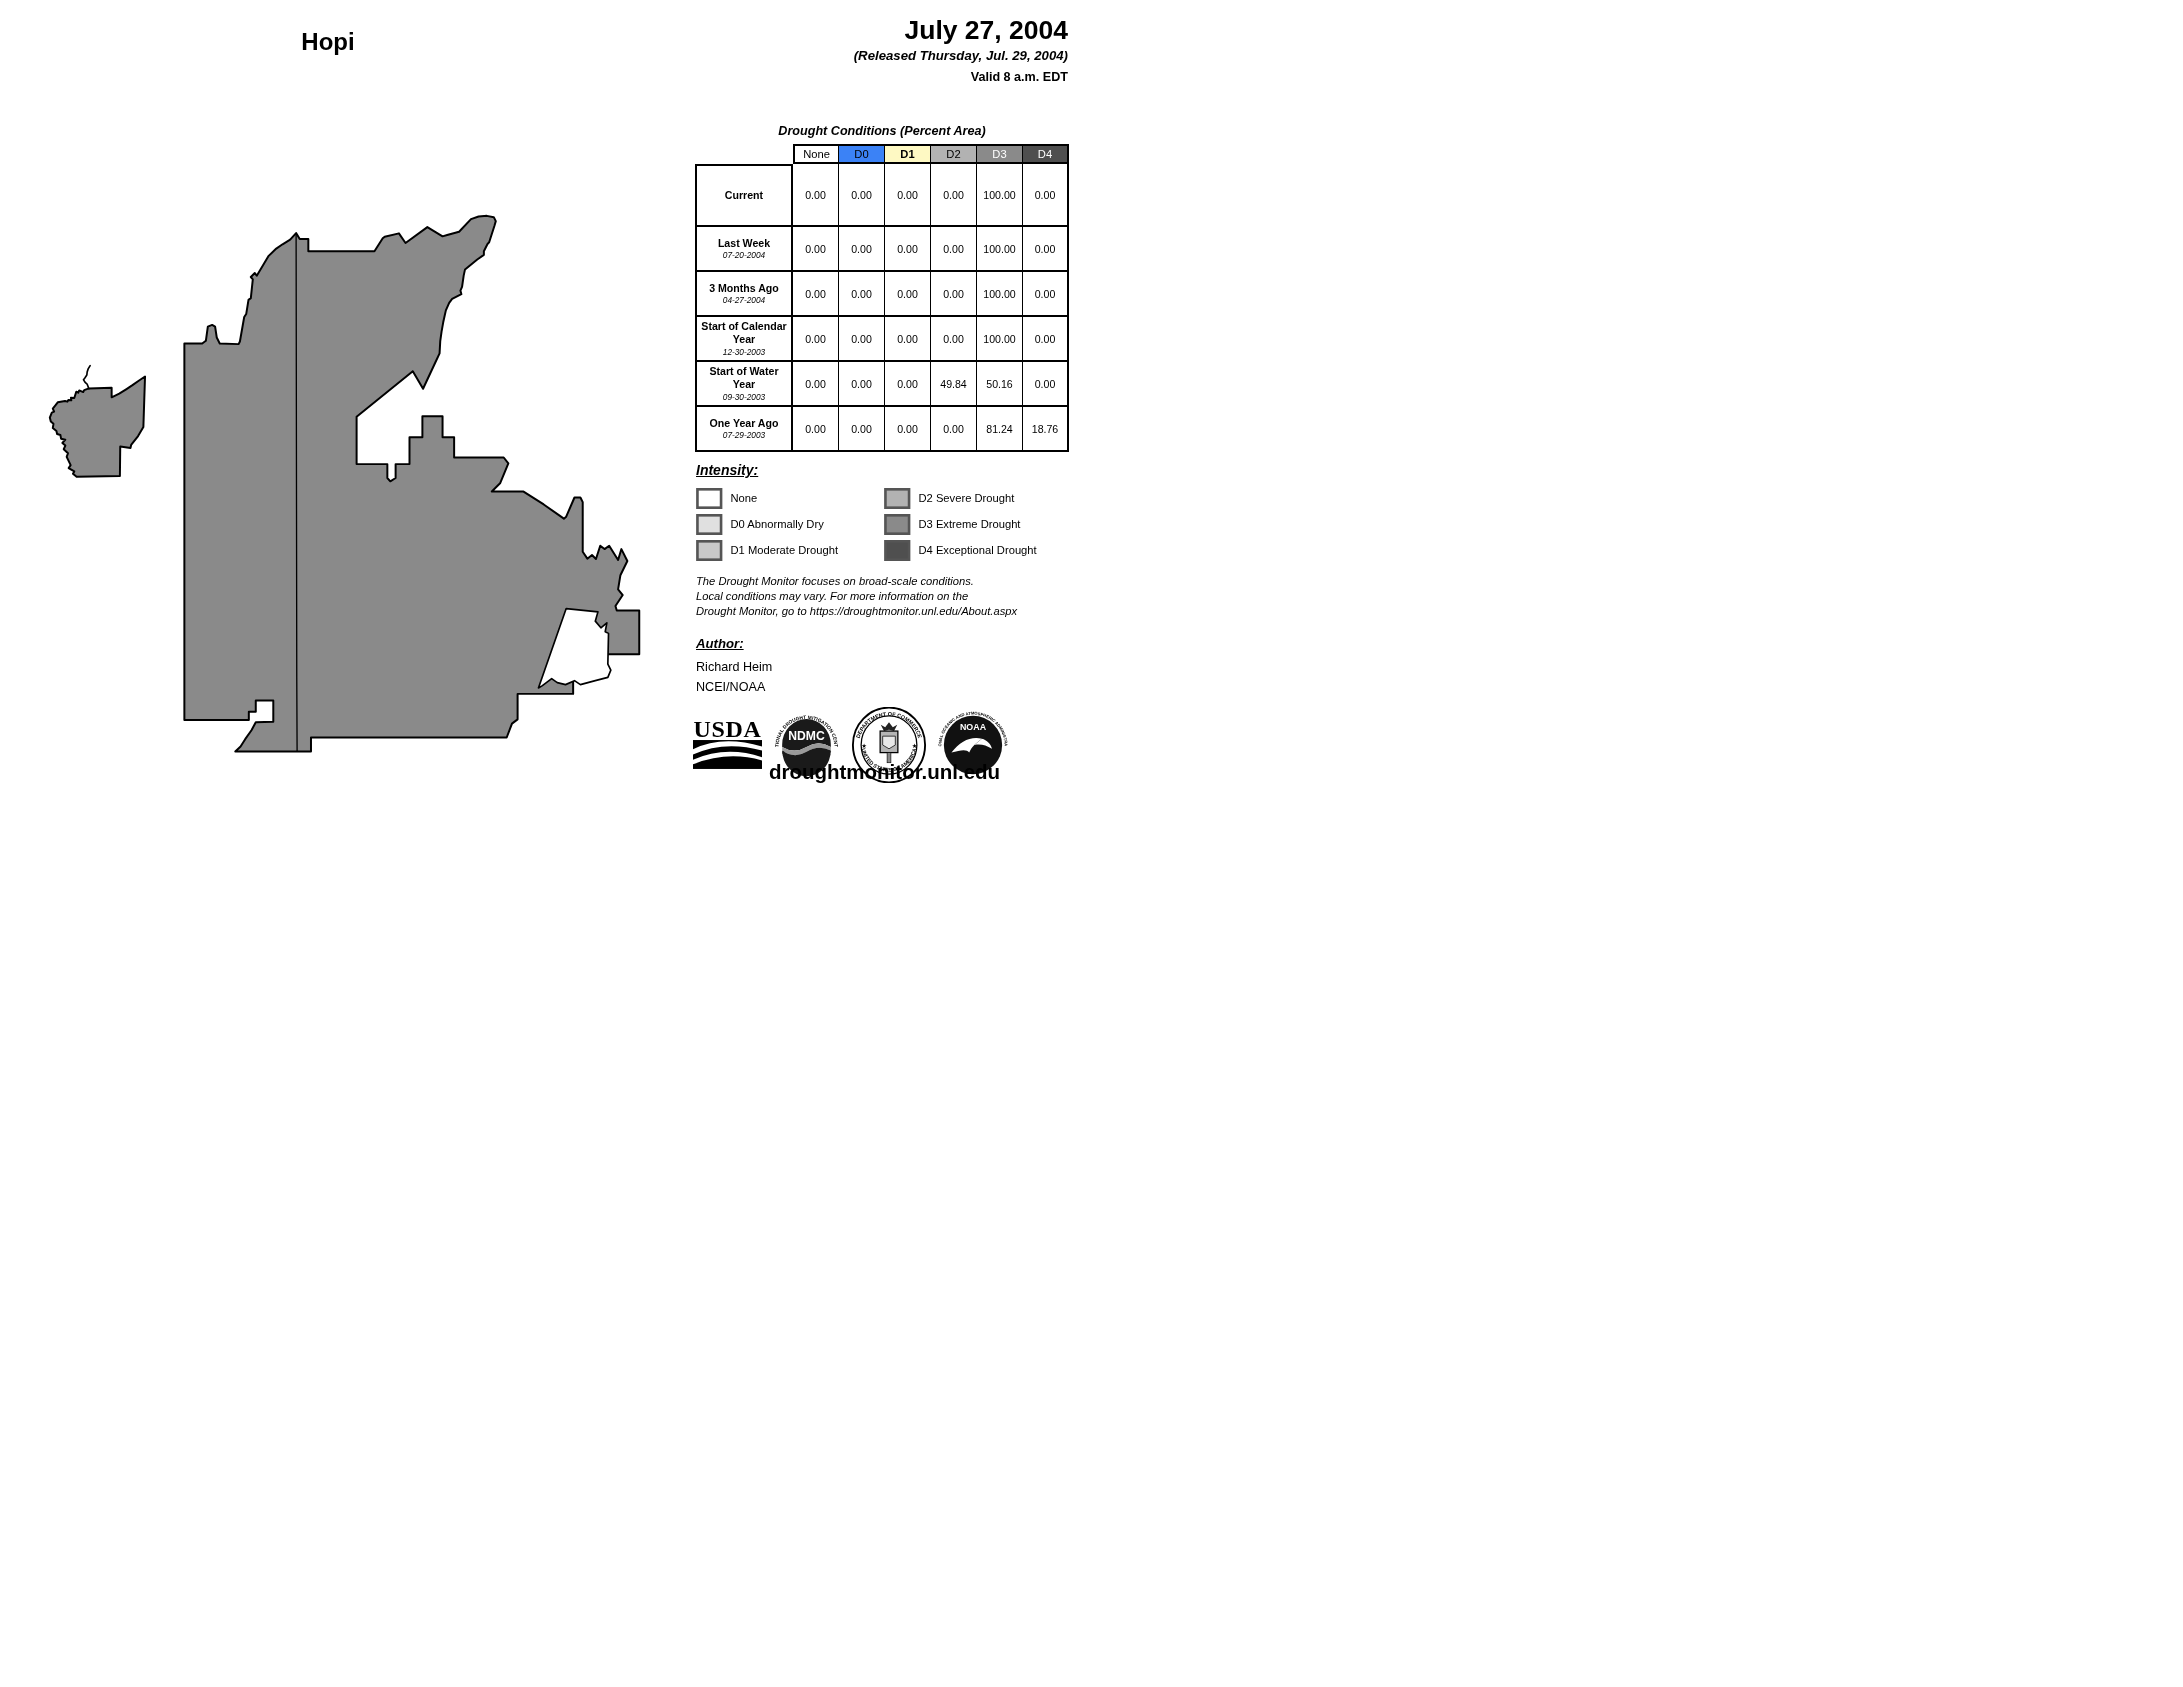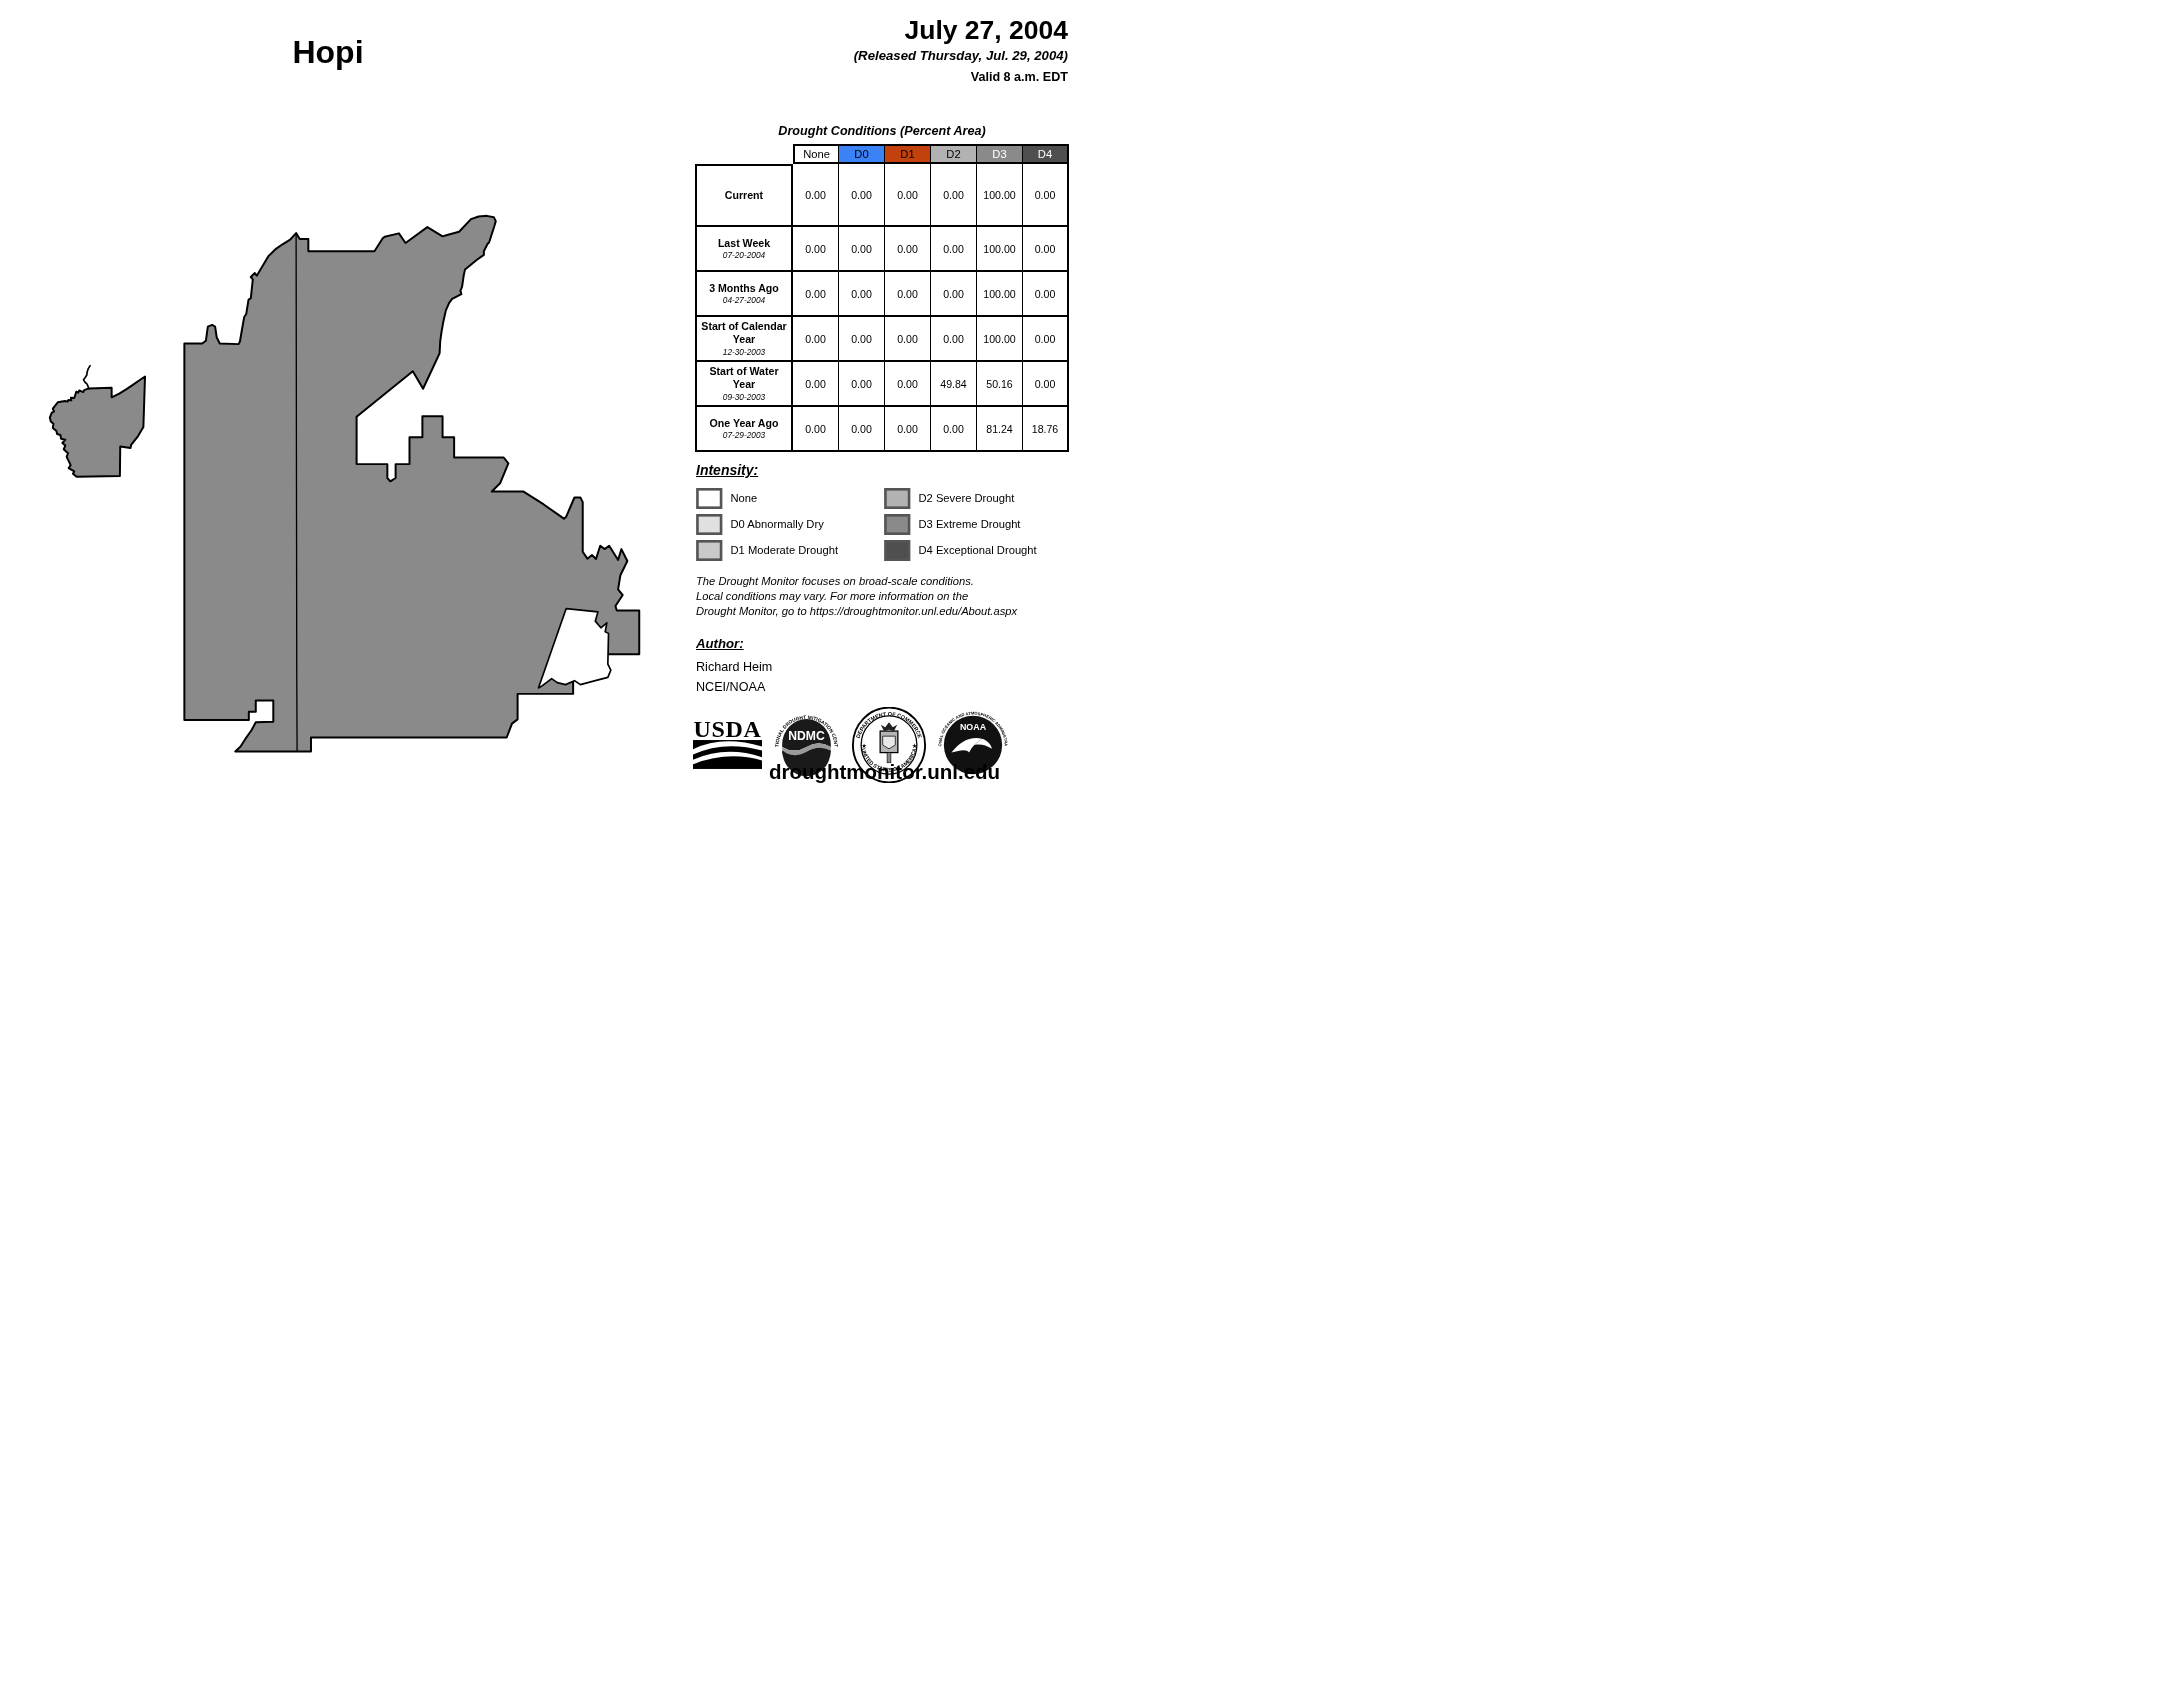--- a/index.html
+++ b/index.html
@@ -3,21 +3,21 @@
 <meta charset="utf-8">
 <style>
   html,body{margin:0;padding:0;background:#fff;}
   #canvas{position:relative;width:1092px;height:844px;background:#ffffff;overflow:hidden;
           font-family:"Liberation Sans", sans-serif;color:#000;}
   .abs{position:absolute;}
 
   
   .title-block{left:40px;top:12px;width:576px;text-align:center;}
   .report-title{font-size:24.5px;font-weight:bold;font-style:italic;letter-spacing:0px;}
-  .report-region{font-size:32px;font-weight:bold;margin-top:22px;}
+  .report-region{font-size:24px;font-weight:bold;margin-top:16px;}
 
   .date-block{left:696px;top:14.6px;width:372px;text-align:right;}
   .report-date{font-size:26.5px;font-weight:bold;}
   .report-released{font-size:13.2px;font-weight:bold;font-style:italic;margin-top:2.6px;}
   .report-valid{font-size:12.6px;font-weight:bold;margin-top:6.6px;}
 
   
   .cond-title{left:696px;top:124px;width:372px;text-align:center;font-size:12.6px;
               font-style:italic;font-weight:600;}
   .cond-table{left:695px;top:144px;width:372px;}
@@ -114,21 +114,21 @@
     </svg>
   </div>
 
   <div class="abs cond-title">Drought Conditions (Percent Area)</div>
   <div class="abs cond-table">
     <div class="cond-grid">
 
       <div></div>
       <div class="hcell first" style="background: rgb(255, 255, 255);">None</div>
       <div class="hcell" style="background: #3b82f6;">D0</div>
-      <div class="hcell" style="background: #c2410c;">D1</div>
+      <div class="hcell" style="background: #fef9c3; font-weight: bold;">D1</div>
       <div class="hcell" style="background: rgb(178, 178, 178);">D2</div>
       <div class="hcell lightText" style="background: rgb(138, 138, 138);">D3</div>
       <div class="hcell last lightText" style="background: rgb(79, 79, 79);">D4</div>
 
       <div class="lblcell rowFirst">
         <span class="lbl-main">Current</span>
         <span class="lbl-date"></span>
       </div>
       <div class="vcell">0.00</div>
       <div class="vcell">0.00</div>

